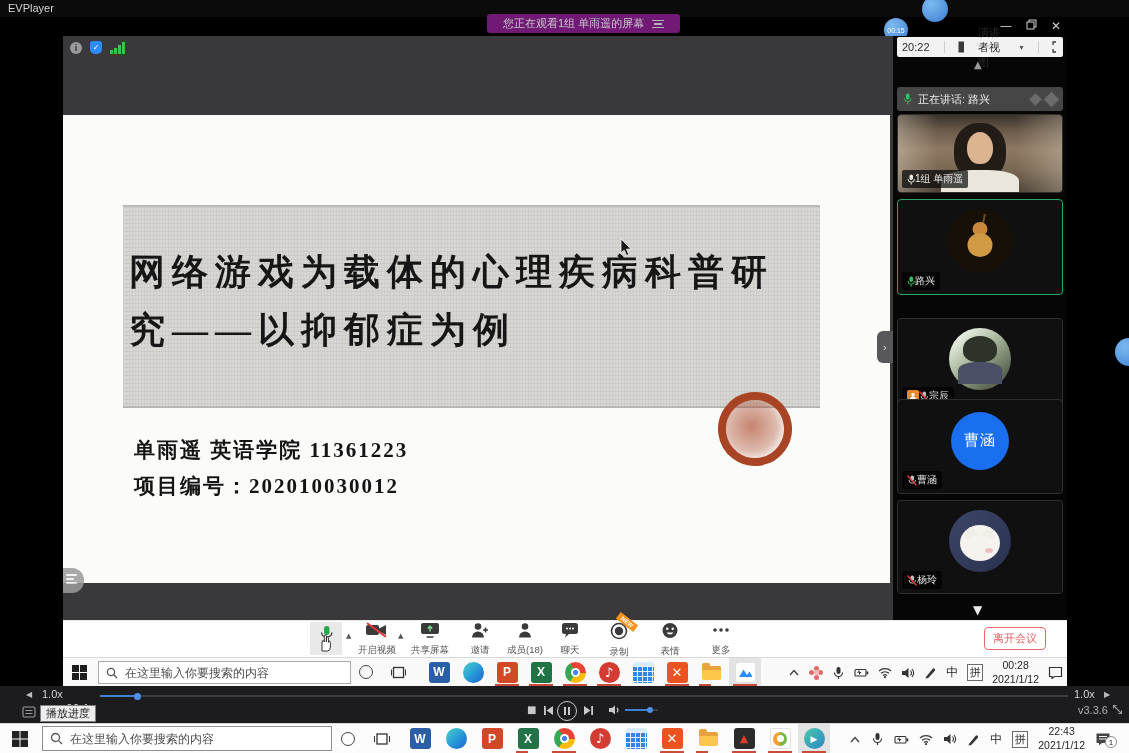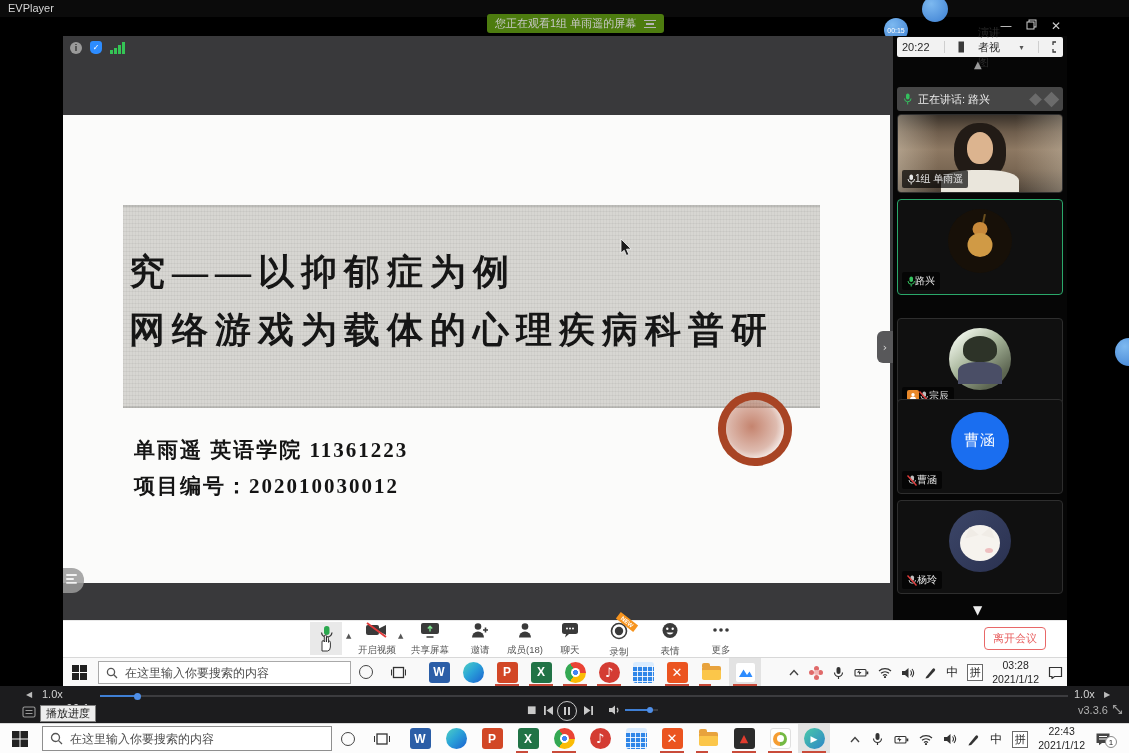--- a/index.html
+++ b/index.html
@@ -6,21 +6,21 @@
   html,body { background:#222; }
   body { font-family:"Liberation Sans","DejaVu Sans",sans-serif; }
   .screen { position:relative; width:1129px; height:753px; background:#000; overflow:hidden; }
   .abs { position:absolute; }
   .sym { font-family:"DejaVu Sans",sans-serif; }
 
   
   .titlebar { left:0; top:0; width:1129px; height:17px; background:#0b0b0b; color:#d6d6d6; font-size:11px; line-height:17px; padding-left:8px; }
 
   
-  .watch-pill { left:487px; top:14px; height:19px; background:#4d7c0f; border-radius:3px; color:#c9c9c9; font-size:11px; line-height:19px; padding:0 8px; display:flex; align-items:center; gap:8px; }
+  .watch-pill { left:487px; top:14px; height:19px; background:#701a75; border-radius:3px; color:#c9c9c9; font-size:11px; line-height:19px; padding:0 16px; display:flex; align-items:center; gap:8px; }
   .pill-menu { width:12px; height:8px; display:inline-block; border-top:1.5px solid #b5b5b5; border-bottom:1.5px solid #b5b5b5; position:relative; }
   .pill-menu:after { content:""; position:absolute; left:2px; top:2.5px; width:8px; height:1.5px; background:#b5b5b5; }
   .winbtn { color:#cfcfcf; font-size:12px; width:16px; text-align:center; }
   .bubble { border-radius:50%; background:radial-gradient(circle at 35% 30%, #7db9f0, #3c7fd2); color:#fff; display:flex; align-items:center; justify-content:center; }
 
   .stage { left:63px; top:36px; width:830px; height:584px; background:#39393b; }
   .slide { left:63px; top:115px; width:827px; height:468px; background:#fbfbfa; }
   .banner { left:123px; top:205px; width:697px; height:203px; background:#d7d6d2;
     background-image:repeating-linear-gradient(0deg, rgba(0,0,0,.045) 0 1px, transparent 1px 4px),
                      repeating-linear-gradient(90deg, rgba(0,0,0,.03) 0 1px, transparent 1px 3px);
@@ -170,22 +170,22 @@
   <div class="abs mini-signal">
     <i style="height:4px"></i>
       <i style="height:6px"></i>
       <i style="height:9px"></i>
       <i style="height:12px"></i>
   </div>
 
   <div class="abs slide"></div>
   <div class="abs banner"></div>
   <div class="abs slide-title">
+    <div>网络游戏为载体的心理疾病科普研</div>
     <div>究——以抑郁症为例</div>
-    <div>网络游戏为载体的心理疾病科普研</div>
   </div>
   <div class="abs slide-sub" style="left:134px;top:436px;">单雨遥 英语学院 11361223</div>
   <div class="abs slide-sub" style="left:134px;top:472px;">项目编号：202010030012</div>
   <div class="abs seal"></div>
 
   <svg class="abs" style="left:620px;top:239px;" width="13" height="19">
     <polygon points="1,0 1,14 4.2,11.2 6.5,16.5 8.8,15.4 6.5,10.2 11,10" fill="#1b1b1b" stroke="#f5f5f5" stroke-width="0.8"></polygon>
   </svg>
 
   <div class="abs collapse-tab sym">›</div>
@@ -507,21 +507,21 @@
           </svg>
         </span>
       <span class="t">
           <svg width="13" height="13">
             <path d="M2 11 L8.5 3 Q9.6 1.8 10.7 2.8 Q11.7 3.8 10.7 5 L4.2 12 L1.5 12.5z" fill="#333"></path>
           </svg>
         </span>
       <span class="t ime">中</span>
       <span class="t ime boxed">拼</span>
       <span class="t clock2">
-        <span><span>03:28</span><br><span>2021/1/12</span></span>
+        <span><span>00:28</span><br><span>2021/1/12</span></span>
       </span>
       <span class="t">
           <svg width="15" height="13">
             <path d="M1.5 1.5h12v9h-7l-2.5 2v-2h-2.5z" fill="none" stroke="#333" stroke-width="1.2"></path>
           </svg>
         </span>
     </div>
   </div>
 
   <div class="abs ctrlbar"></div>

